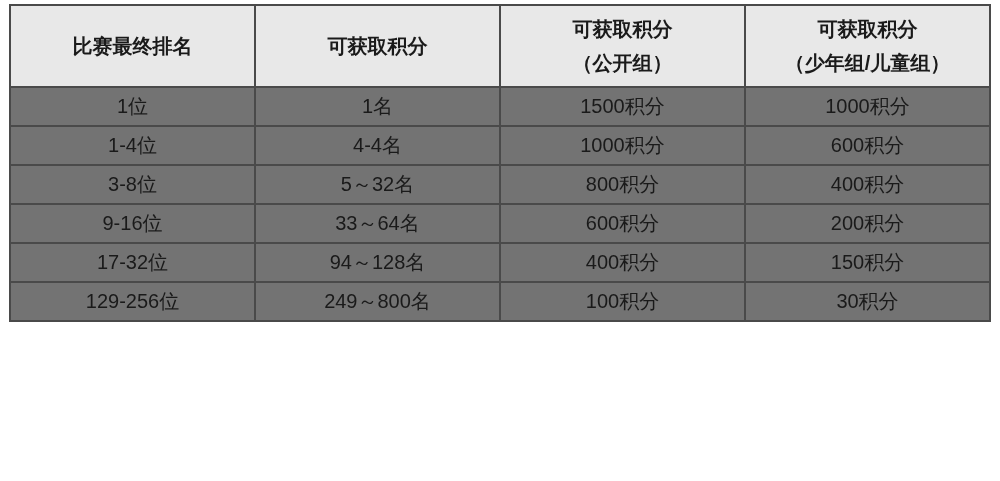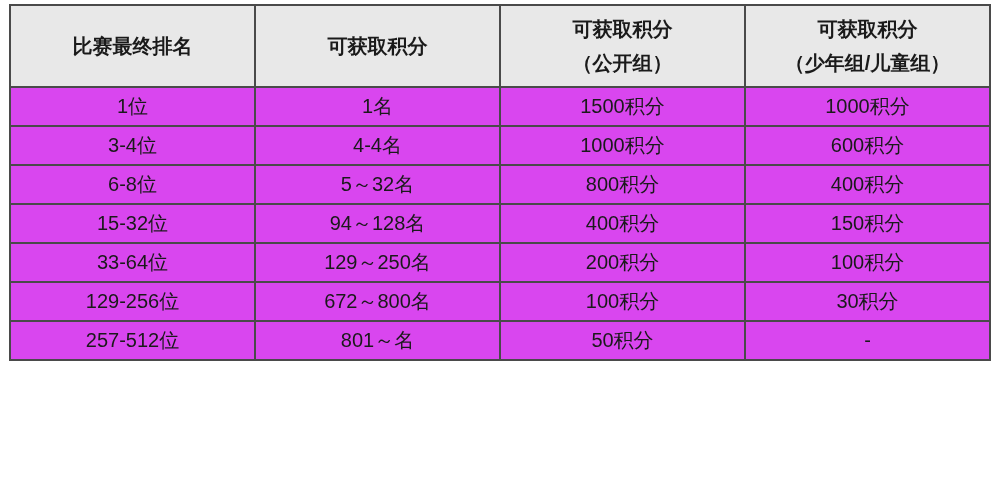--- a/index.html
+++ b/index.html
@@ -28,21 +28,21 @@
     color: #1a1a1a;
     font-size: 20px;
     padding: 0;
   }
   table.points-table thead th {
     background: #e8e8e8;
     height: 80px;
     font-weight: bold;
   }
   table.points-table tbody td {
-    background: #d946ef;
+    background: #737373;
     height: 37px;
     font-weight: normal;
   }
   th .hdr-lines {
     display: flex;
     flex-direction: column;
     justify-content: center;
     align-items: center;
     gap: 14px;
   }
@@ -82,50 +82,44 @@
       </tr>
     </thead>
     <tbody>
       <tr>
         <td>1位</td>
         <td>1名</td>
         <td>1500积分</td>
         <td>1000积分</td>
       </tr>
       <tr>
-        <td>3-4位</td>
+        <td>1-4位</td>
         <td>4-4名</td>
         <td>1000积分</td>
         <td>600积分</td>
       </tr>
       <tr>
-        <td>6-8位</td>
+        <td>3-8位</td>
         <td>5～32名</td>
         <td>800积分</td>
         <td>400积分</td>
       </tr>
       <tr>
-        <td>15-32位</td>
+        <td>9-16位</td>
+        <td>33～64名</td>
+        <td>600积分</td>
+        <td>200积分</td>
+      </tr>
+      <tr>
+        <td>17-32位</td>
         <td>94～128名</td>
         <td>400积分</td>
         <td>150积分</td>
       </tr>
       <tr>
-        <td>33-64位</td>
-        <td>129～250名</td>
-        <td>200积分</td>
-        <td>100积分</td>
-      </tr>
-      <tr>
         <td>129-256位</td>
-        <td>672～800名</td>
+        <td>249～800名</td>
         <td>100积分</td>
         <td>30积分</td>
-      </tr>
-      <tr>
-        <td>257-512位</td>
-        <td>801～名</td>
-        <td>50积分</td>
-        <td>-</td>
       </tr>
     </tbody>
   </table>
 </div>
 
 </body></html>

